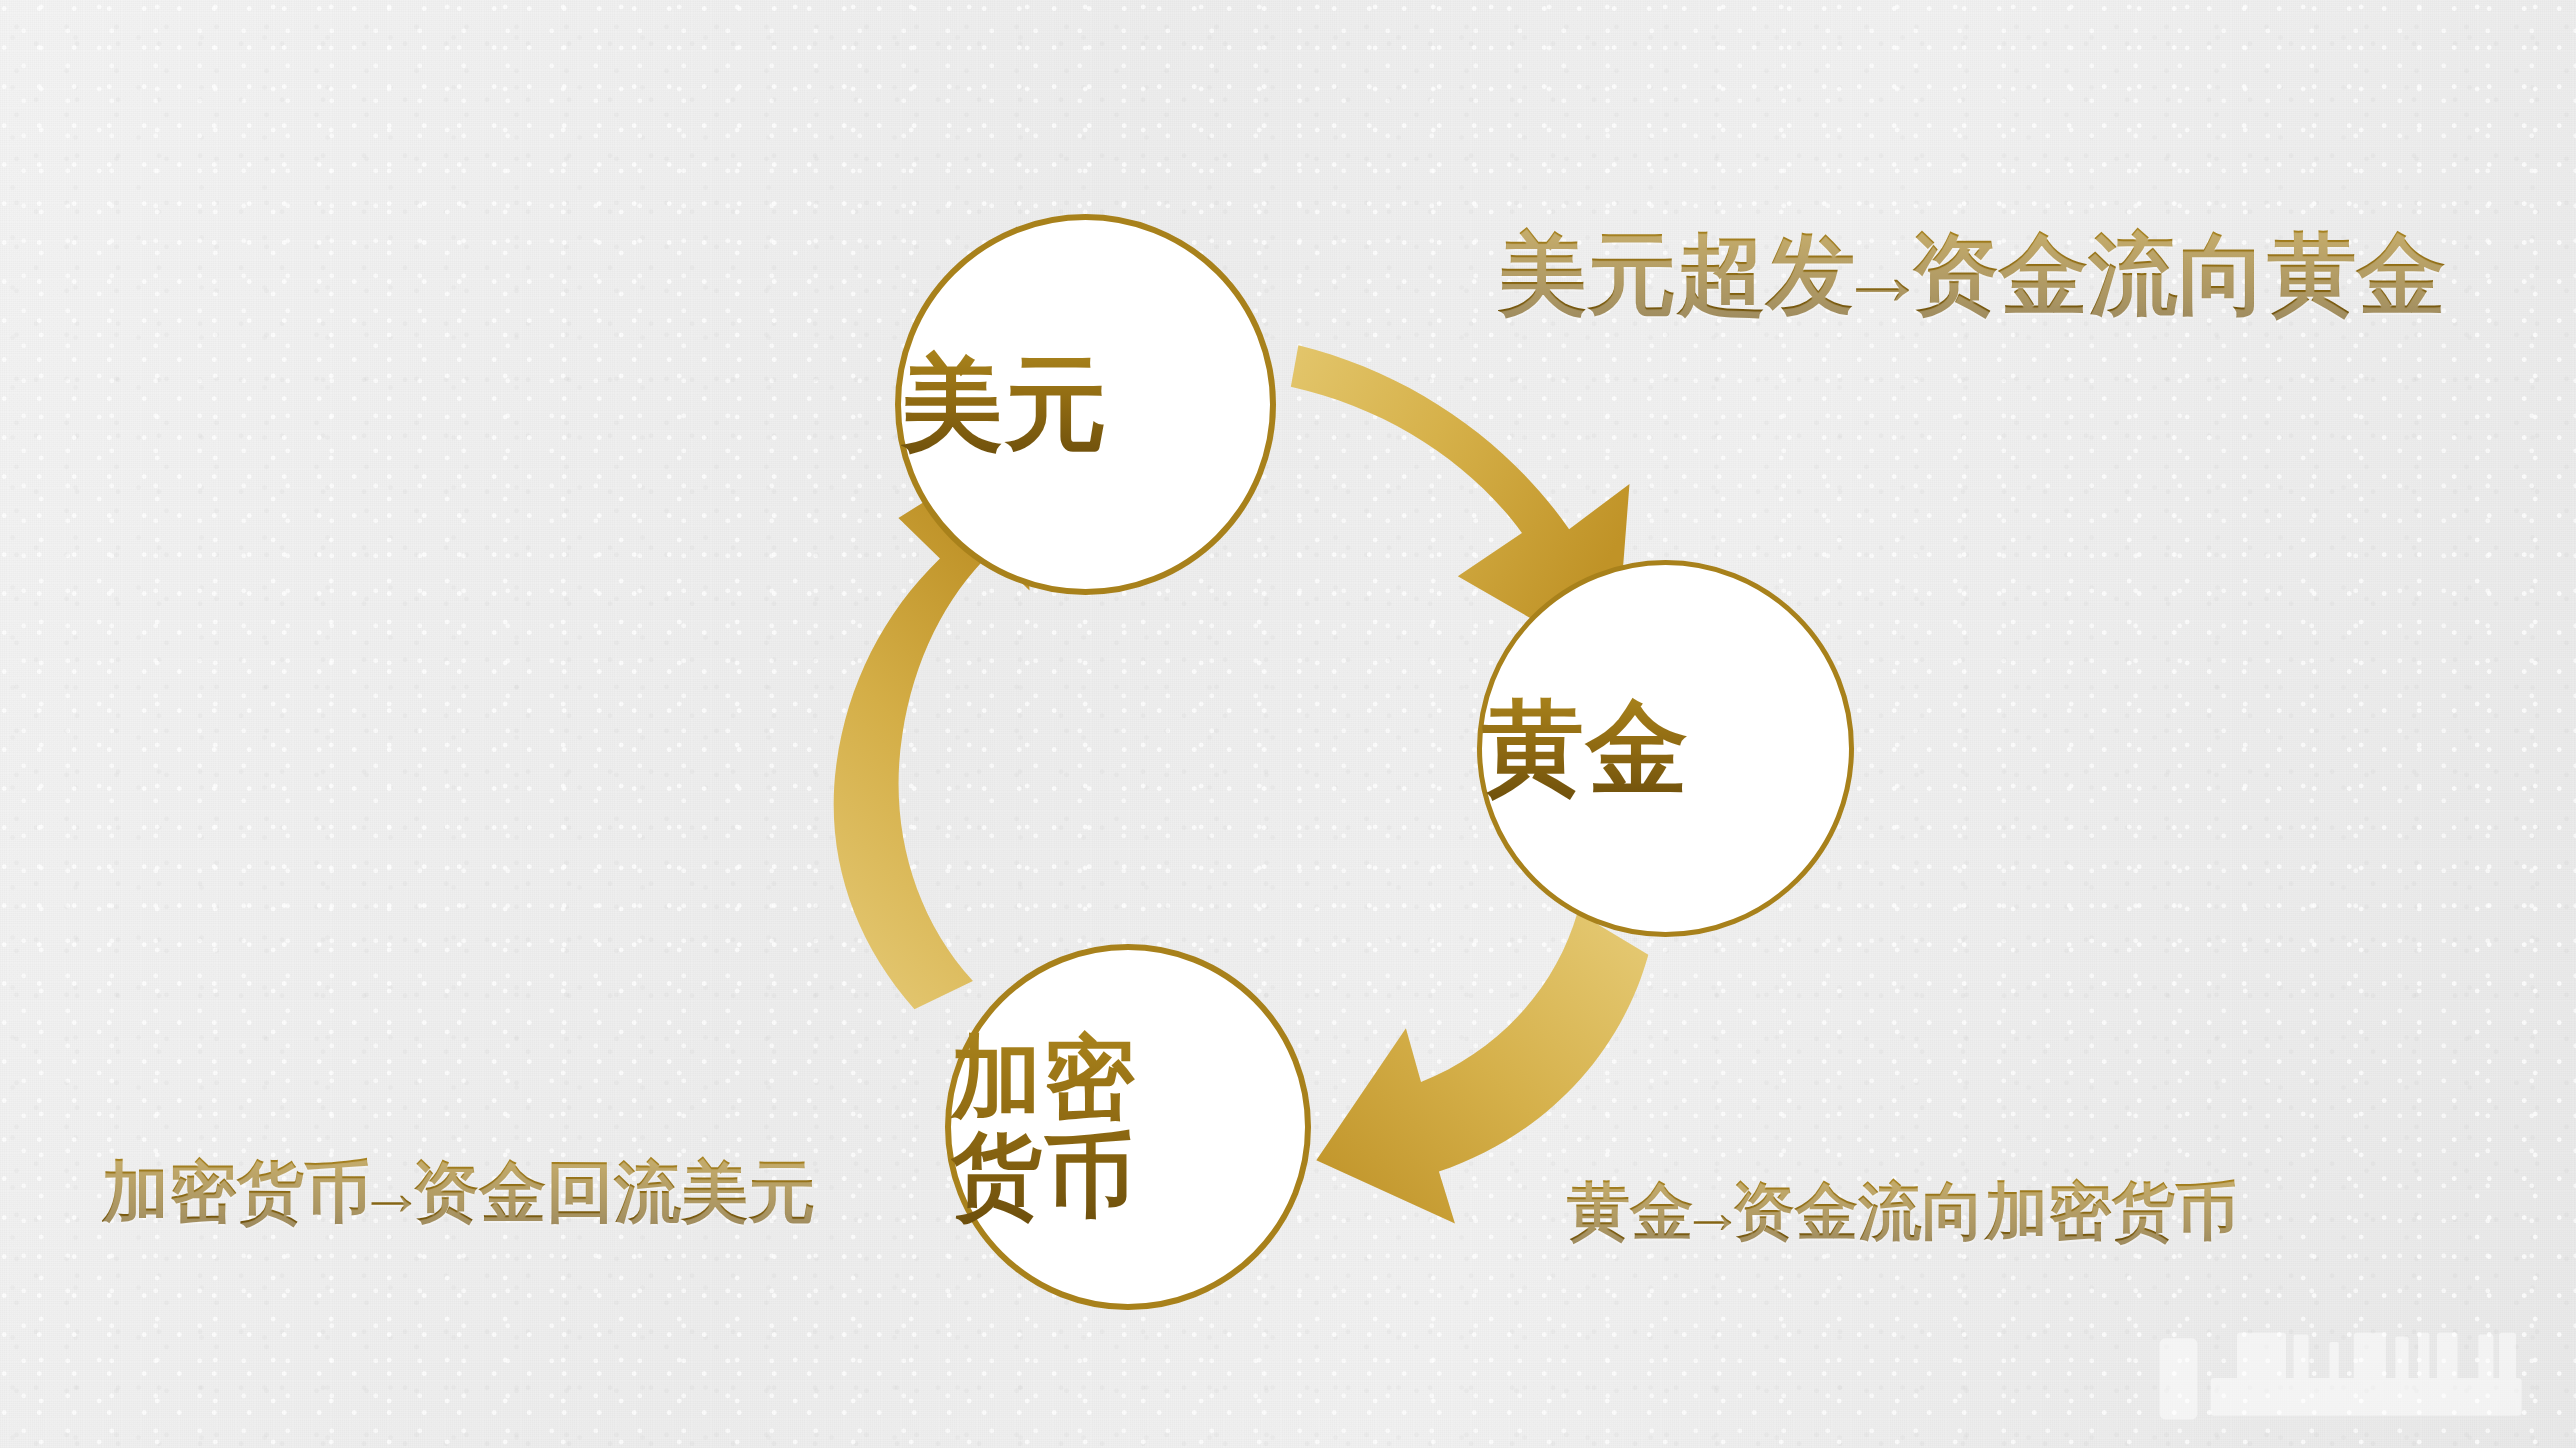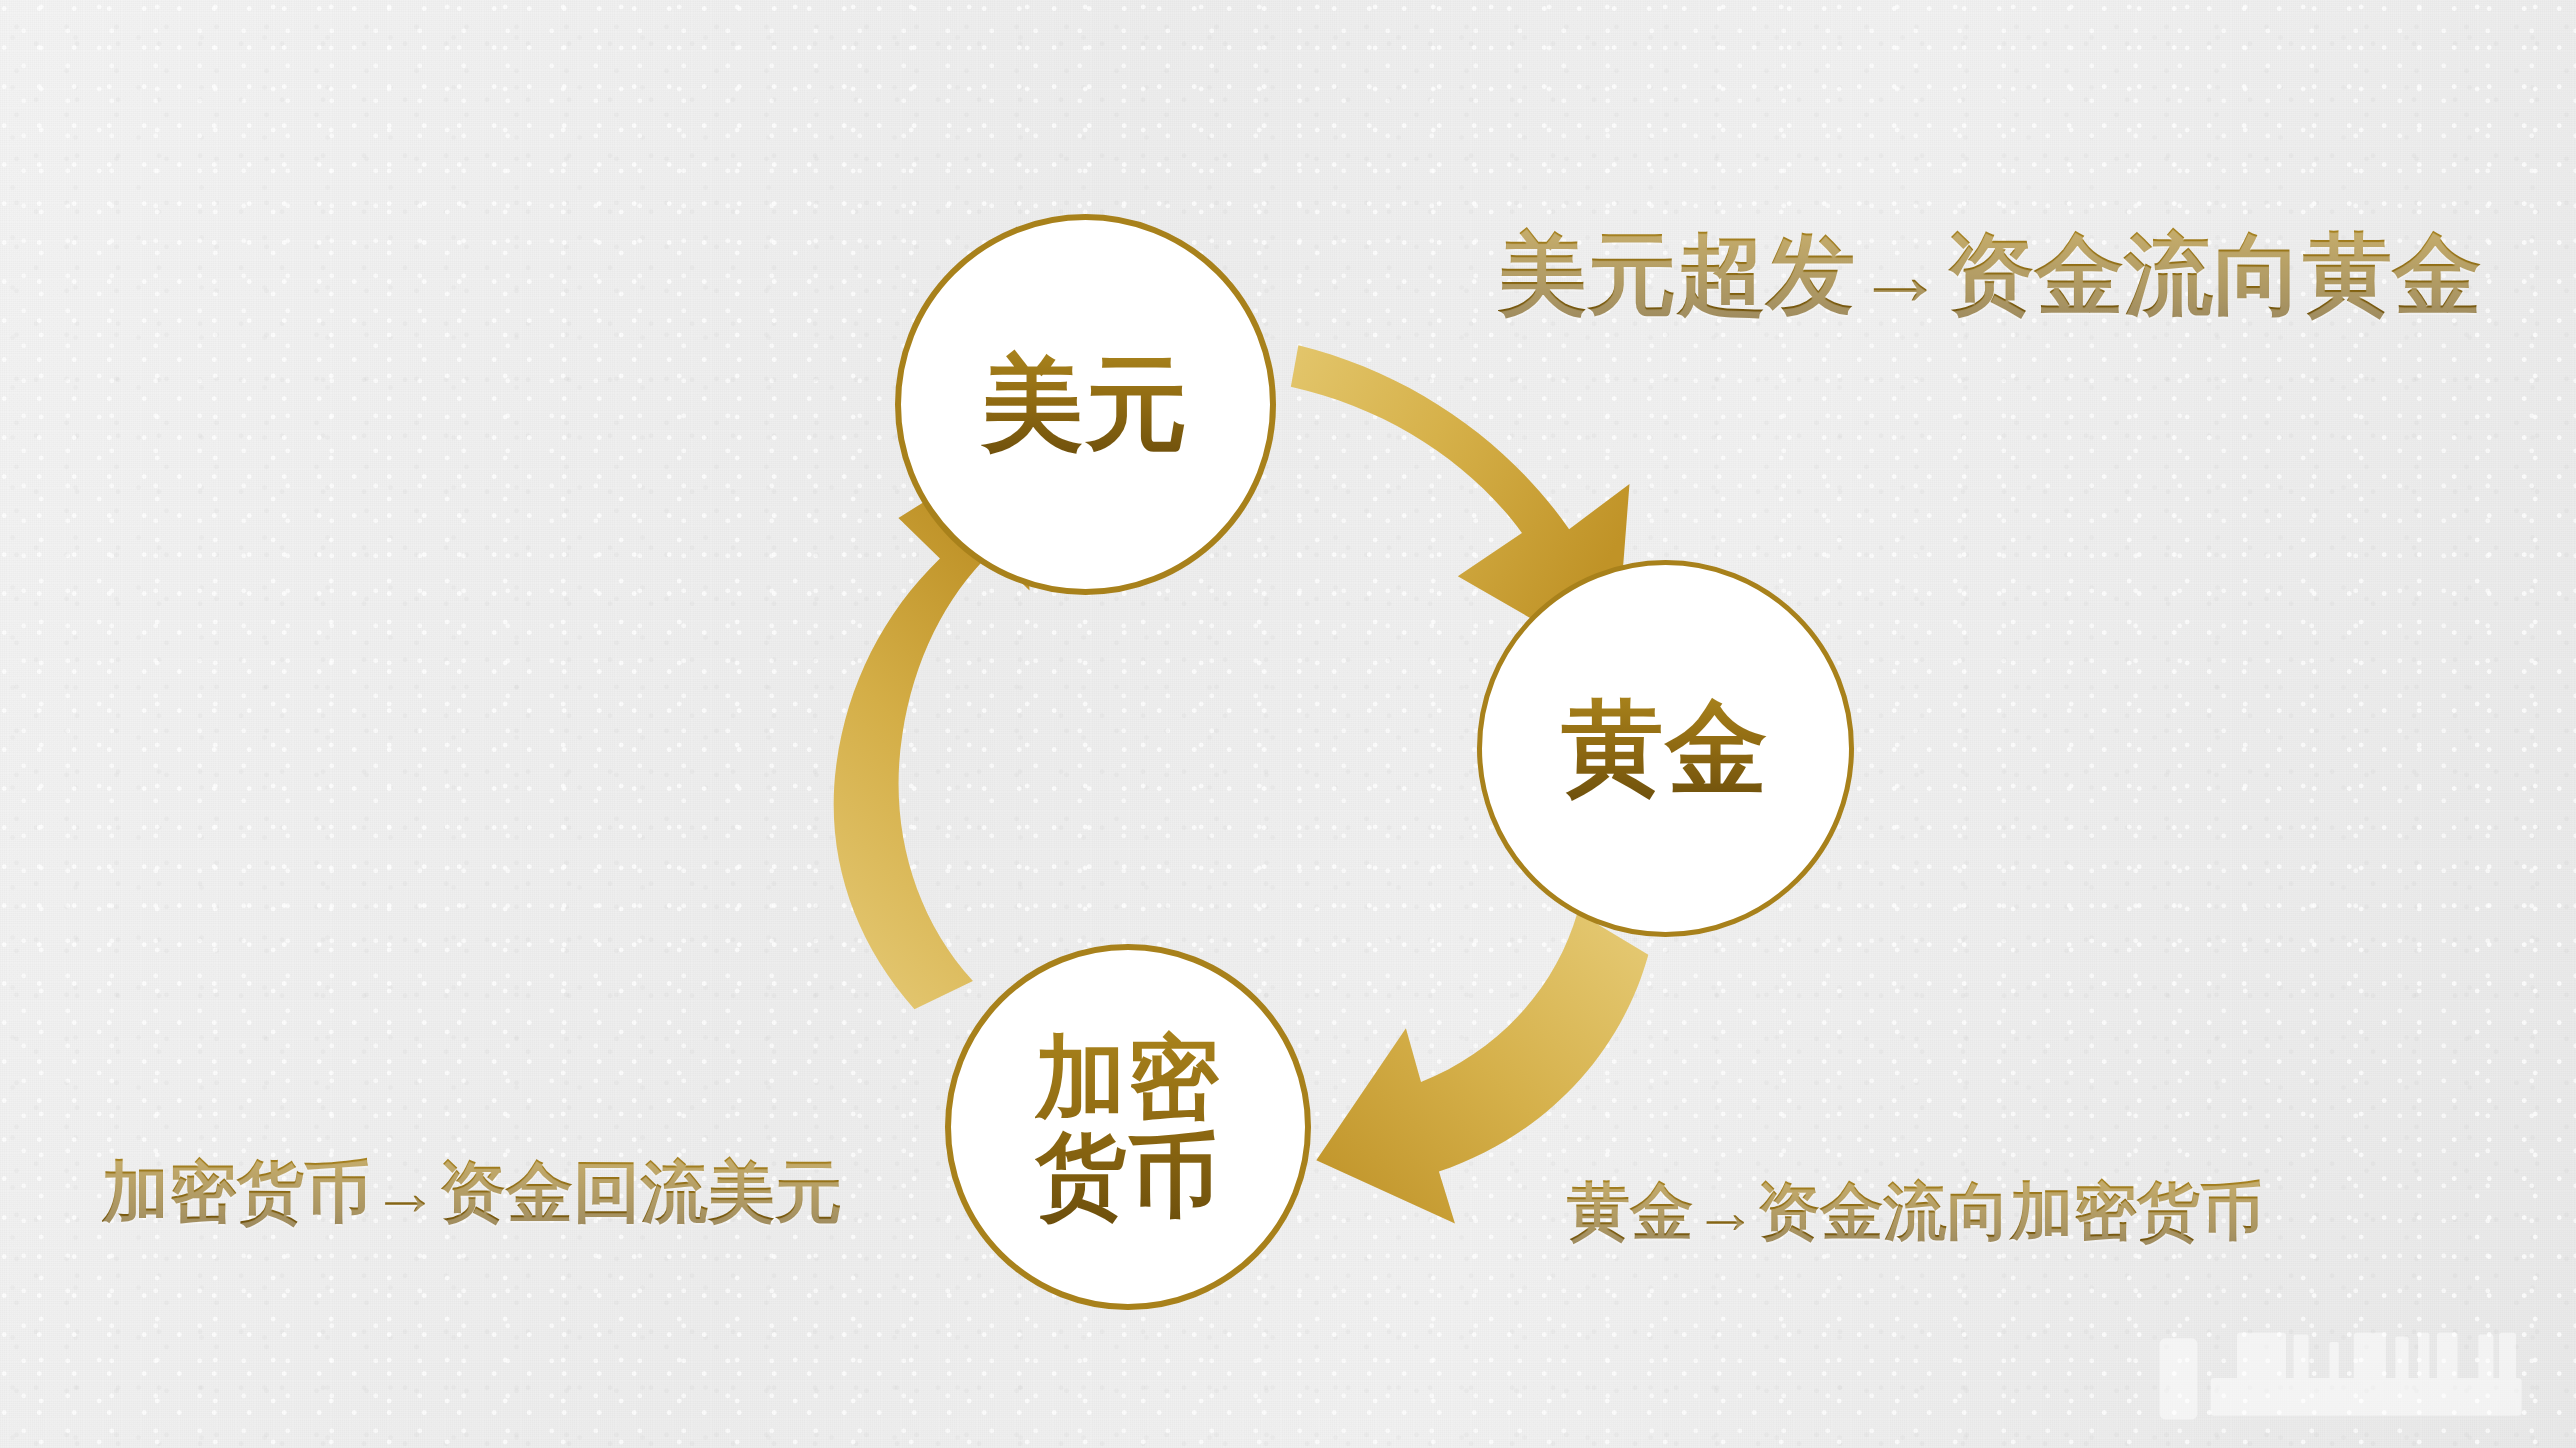--- a/index.html
+++ b/index.html
@@ -36,21 +36,20 @@
   }
 
   
   .node-circle {
     position: absolute;
     border-radius: 50%;
     background: #ffffff;
     box-sizing: border-box;
     display: flex;
     align-items: center;
-    justify-content: center;
     text-align: center;
     z-index: 4;
   }
   .node-label {
     font-weight: 700;
     line-height: 1.08;
     letter-spacing: 0.02em;
     background: linear-gradient(180deg, #a9831c 0%, #8f6a12 48%, #6d4f0c 100%);
     -webkit-background-clip: text;
     background-clip: text;
@@ -93,20 +92,21 @@
     font-weight: 700;
     white-space: nowrap;
     letter-spacing: 0.005em;
     z-index: 5;
     background: linear-gradient(180deg, #b08a23 0%, #997518 30%, #7d5d0f 70%, #5e4308 100%);
     -webkit-background-clip: text;
     background-clip: text;
     color: transparent;
     -webkit-text-fill-color: transparent;
     text-shadow: 0 1.9px 0.9px rgba(255,255,255,0.35);
+    font-family: Liberation Mono, monospace;
   }
   #label-usd-to-gold { left: 1498px; top: 215px;  font-size: 89px; }
   #label-gold-to-crypto { left: 1567px; top: 1169px; font-size: 63px; }
   #label-crypto-to-usd { left: 102px;  top: 1147px; font-size: 67px; }
 
   
   #watermark {
     position: absolute;
     right: 26.4px;
     bottom: 19px;

